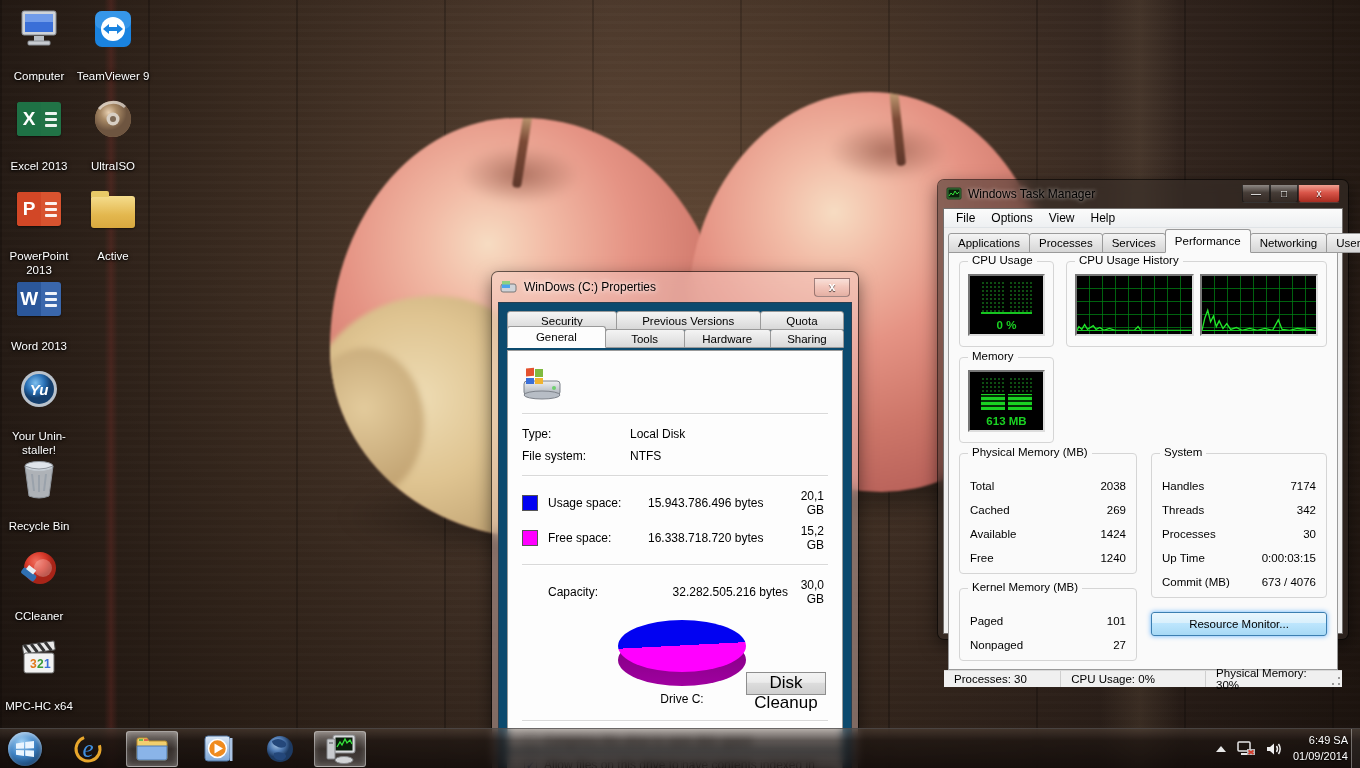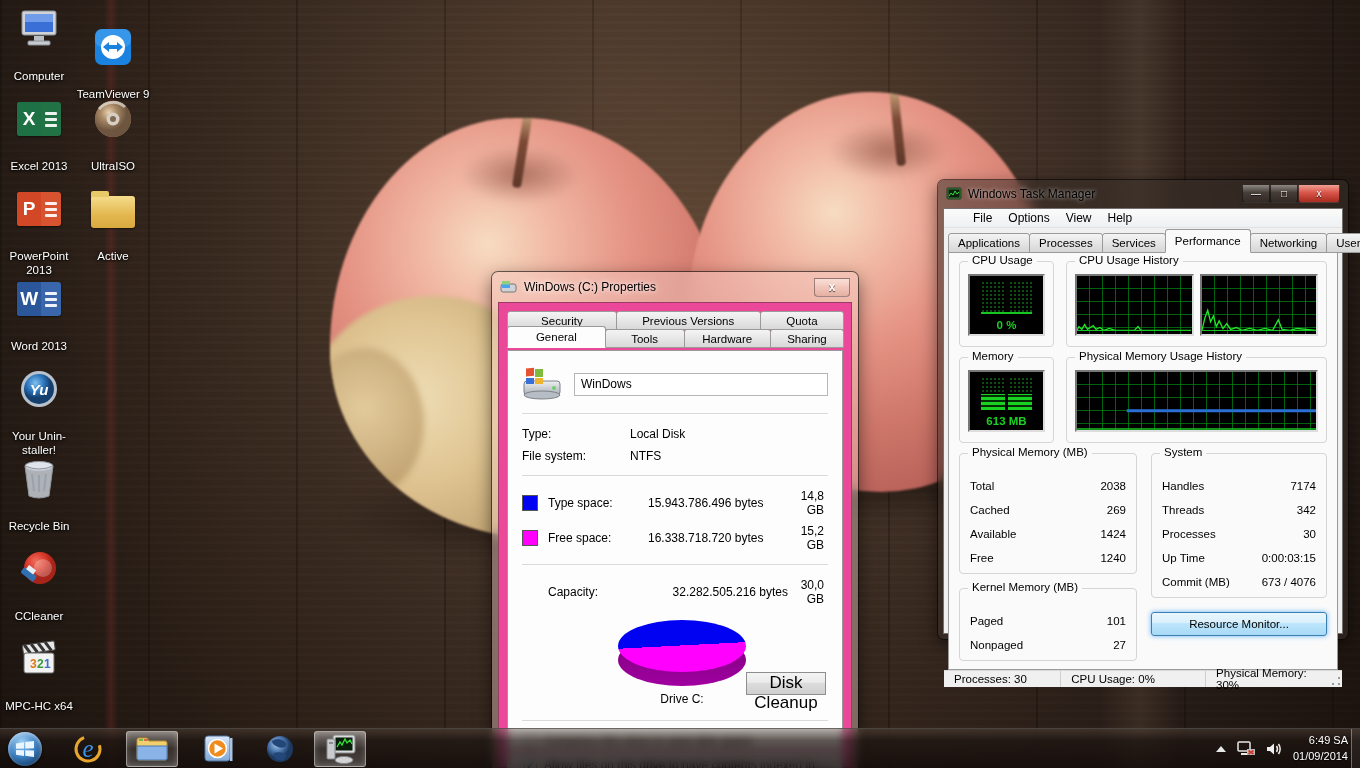--- a/index.html
+++ b/index.html
@@ -54,21 +54,21 @@
     text-shadow:0 1px 1px rgba(0,0,0,.7); cursor:default; }
 
   
   .props { left:492px; top:272px; width:366px; height:496px; border-radius:6px 6px 0 0;
     background:rgba(245,210,205,.40); backdrop-filter:blur(7px); }
   .props .titlebar { height:30px; display:flex; align-items:center; padding:0 8px; }
   .props .title { font-size:12px; color:#000; text-shadow:0 0 4px rgba(255,255,255,.9), 0 0 8px rgba(255,255,255,.7); margin-left:6px; }
   .props .close { margin-left:auto; width:36px; height:19px; border-radius:0 0 4px 4px;
     background:linear-gradient(180deg, rgba(255,255,255,.5), rgba(255,255,255,.15) 45%, rgba(190,140,135,.25));
     border:1px solid rgba(90,60,60,.55); font-size:12px; }
-  .props .body { position:absolute; left:6px; right:6px; top:30px; bottom:0; background:#ec4899; border:1px solid rgba(70,50,50,.5); }
+  .props .body { position:absolute; left:6px; right:6px; top:30px; bottom:0; background:#0c4a6e; border:1px solid rgba(70,50,50,.5); }
   .tabstrip { position:relative; margin:8px 8px 0 8px; }
   .trow { display:flex; }
   .tab { height:19px; display:flex; align-items:center; justify-content:center; font-size:11.5px;
     background:linear-gradient(180deg,#f4f4f4,#e4e4e4 60%,#d8d8d8); border:1px solid #9a9a9a; border-radius:3px 3px 0 0; margin-right:-1px; }
   .trow2 { margin-top:-1px; }
   .tab.active { background:#fdfdfd; position:relative; z-index:3; height:22px; margin-top:-3px; border-bottom:1px solid #fdfdfd; font-size:11.5px; }
   .tabpage { position:absolute; left:8px; right:8px; top:48px; height:400px; background:#fdfdfd; border:1px solid #9a9a9a; margin-top:-1px; z-index:2; padding:16px 14px 0 14px; }
   .drive-row { display:flex; align-items:center; gap:12px; }
   .drive-name { flex:1; height:23px; border:1px solid #b5b5b5; background:#fff; font-family:"Liberation Sans",sans-serif; font-size:12px; padding:0 6px; }
   .hr { height:2px; border-top:1px solid #d9d9d9; border-bottom:1px solid #fff; margin:12px 0; }
@@ -101,21 +101,21 @@
   .tm { left:938px; top:180px; width:410px; height:459px; border-radius:6px;
     background:rgba(55,45,40,.55); backdrop-filter:blur(7px); }
   .tm .titlebar { height:28px; display:flex; align-items:center; padding:0 8px; }
   .tm .title { font-size:12px; color:#000; text-shadow:0 0 4px rgba(255,255,255,.75); margin-left:6px; }
   .tm .caps { margin-left:auto; display:flex; }
   .tm .cb { width:28px; height:18px; border:1px solid rgba(20,20,20,.7); border-top:none; border-radius:0 0 3px 3px;
     background:linear-gradient(180deg,rgba(255,255,255,.45),rgba(255,255,255,.1) 45%,rgba(60,50,45,.3)); color:#fff; font-size:10px;
     display:flex; align-items:center; justify-content:center; text-shadow:0 1px 1px rgba(0,0,0,.8); }
   .tm .cb.closeb { width:42px; background:linear-gradient(180deg,#f09a8c,#d95549 40%,#b importantly); background:linear-gradient(180deg,#f0a091,#d95549 45%,#a82c20); }
   .tm .client { position:absolute; left:5px; right:5px; top:28px; bottom:5px; background:#f0f0f0; border:1px solid rgba(30,25,22,.6); display:flex; flex-direction:column; }
-  .menubar { height:21px; background:linear-gradient(180deg,#fbfbfb,#eef0f2); display:flex; align-items:center; padding-left:21px; border-bottom:1px solid #dfe3e6; }
+  .menubar { height:21px; background:linear-gradient(180deg,#fbfbfb,#eef0f2); display:flex; align-items:center; padding-left:4px; border-bottom:1px solid #dfe3e6; }
   .menubar span { padding:2px 8px; }
   .tm-tabs { display:flex; padding:5px 4px 0 4px; }
   .tm-tab { height:20px; padding:0 9px; display:flex; align-items:center; font-size:11.5px;
     background:linear-gradient(180deg,#f4f4f4,#e2e2e2 60%,#d6d6d6); border:1px solid #9a9a9a; border-radius:3px 3px 0 0; margin-right:-1px; }
   .tm-tab.active { background:#fafafa; height:24px; margin-top:-4px; position:relative; z-index:2; border-bottom-color:#fafafa; }
   .tm-page { flex:1; margin:0 4px; background:#fafafa; border:1px solid #9a9a9a; margin-top:-1px; padding:8px 10px; position:relative; }
   .grp { position:relative; border:1px solid #d5d5d5; border-radius:4px; padding:12px 8px 6px 8px; }
   .grp > .legend { position:absolute; top:-8px; left:8px; background:#fafafa; padding:0 4px; font-size:11.5px; }
   .tm-row { display:flex; gap:12px; margin-bottom:10px; }
   .gauge-grp { width:95px; height:86px; }
@@ -191,21 +191,21 @@
       <svg width="42" height="40">
           <rect x="4" y="2" width="34" height="24" rx="2" fill="#cfd3d8" stroke="#8a8f96"></rect>
           <rect x="7" y="5" width="28" height="18" fill="#3a6fd8"></rect>
           <rect x="7" y="5" width="28" height="8" fill="#7fa8ef" opacity=".8"></rect>
           <rect x="16" y="27" width="10" height="5" fill="#b9bec4"></rect>
           <rect x="10" y="32" width="22" height="4" rx="1" fill="#c7cbd1" stroke="#8a8f96"></rect>
         </svg>
     </div>
     <div class="lbl">Computer</div>
   </div>
-  <div class="dicon" style="left:76px;top:24px;">
+  <div class="dicon" style="left:76px;top:6px;">
     <div class="img">
       <svg width="40" height="40">
           <rect x="2" y="2" width="36" height="36" rx="7" fill="#1a83e0"></rect>
           <rect x="2" y="2" width="36" height="18" rx="7" fill="#4aa3ee" opacity=".6"></rect>
           <circle cx="20" cy="20" r="12" fill="#fff"></circle>
           <path d="M10 20 L16 15 L16 25 Z" fill="#1a83e0"></path>
           <path d="M30 20 L24 15 L24 25 Z" fill="#1a83e0"></path>
           <rect x="15" y="18" width="10" height="4" fill="#1a83e0"></rect>
         </svg>
     </div>
@@ -372,37 +372,36 @@
               </defs>
               <ellipse cx="20" cy="28" rx="18" ry="4" fill="#b7bdc5" stroke="#7d828a"></ellipse>
               <circle cx="32" cy="21" r="2" fill="#6fcf6f"></circle>
               <g>
                 <rect x="4" y="2" width="8" height="8" fill="#e4522f" transform="skewY(-6 )"></rect>
                 <rect x="13" y="2" width="8" height="8" fill="#7fba3f"></rect>
                 <rect x="4" y="11" width="8" height="6" fill="#3a6fd8"></rect>
                 <rect x="13" y="11" width="8" height="6" fill="#f0b32f"></rect>
               </g>
             </svg>
-          <input class="drive-name" value="WinDows" style="">
         </div>
         <div class="hr"></div>
         <div class="frow">
             <span class="l">Type:</span>
             <span>Local Disk</span>
           </div>
         <div class="frow">
             <span class="l">File system:</span>
             <span>NTFS</span>
           </div>
         <div class="hr"></div>
         <div class="srow">
           <span class="sw" style="background:#0202f2"></span>
-          <span class="l">Type space:</span>
+          <span class="l">Usage space:</span>
           <span class="b">15.943.786.496 bytes</span>
-          <span class="g">14,8 GB</span>
+          <span class="g">20,1 GB</span>
         </div>
         <div class="srow">
           <span class="sw" style="background:#ff00ff"></span>
           <span class="l">Free space:</span>
           <span class="b">16.338.718.720 bytes</span>
           <span class="g">15,2 GB</span>
         </div>
         <div class="hr"></div>
         <div class="caprow">
           <span class="l">Capacity:</span>
@@ -502,32 +501,20 @@
         </div>
         <div class="tm-row">
           <div class="grp gauge-grp">
             <span class="legend">Memory</span>
             <div class="led">
               <div class="dith"></div>
               <div class="bars"></div>
               <div class="val">613 MB</div>
             </div>
           </div>
-          <div class="grp hist-grp">
-            <span class="legend">Physical Memory Usage History</span>
-            <div class="histwrap">
-              <div class="hist mem-hist">
-                <div class="grid"></div>
-                <svg viewBox="0 0 240 58" preserveAspectRatio="none">
-                    <line x1="50" y1="39" x2="240" y2="39" stroke="#2b6fd4" stroke-width="3"></line>
-                    <line x1="0" y1="57.3" x2="240" y2="57.3" stroke="#16c520" stroke-width="1.6"></line>
-                  </svg>
-              </div>
-            </div>
-          </div>
         </div>
         <div class="tm-cols">
           <div class="tm-col-l">
             <div class="grp statgrp">
               <span class="legend">Physical Memory (MB)</span>
               <div class="stat">
                   <span class="k">Total</span>
                   <span class="v">2038</span>
                 </div>
               <div class="stat">

